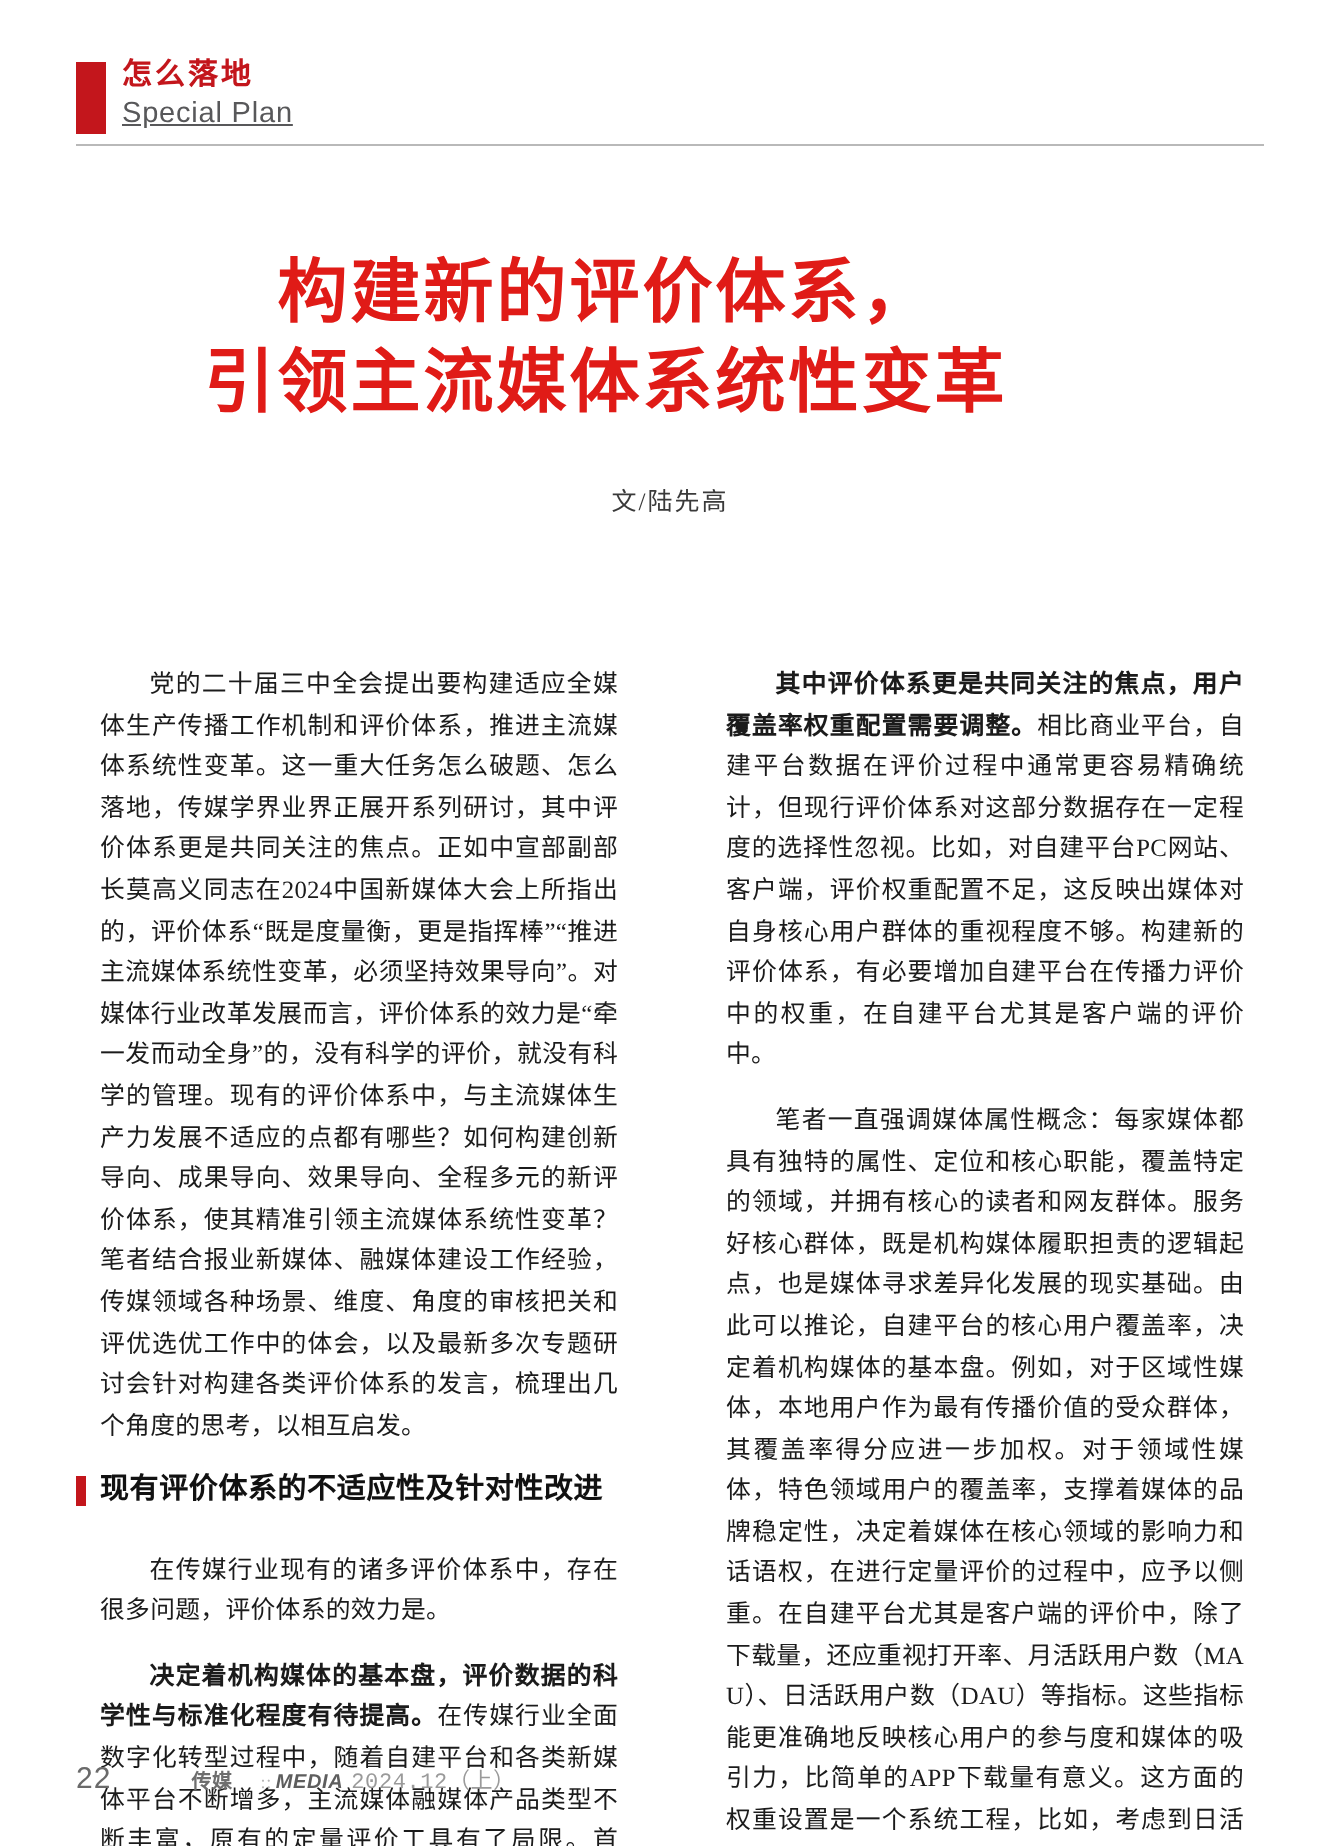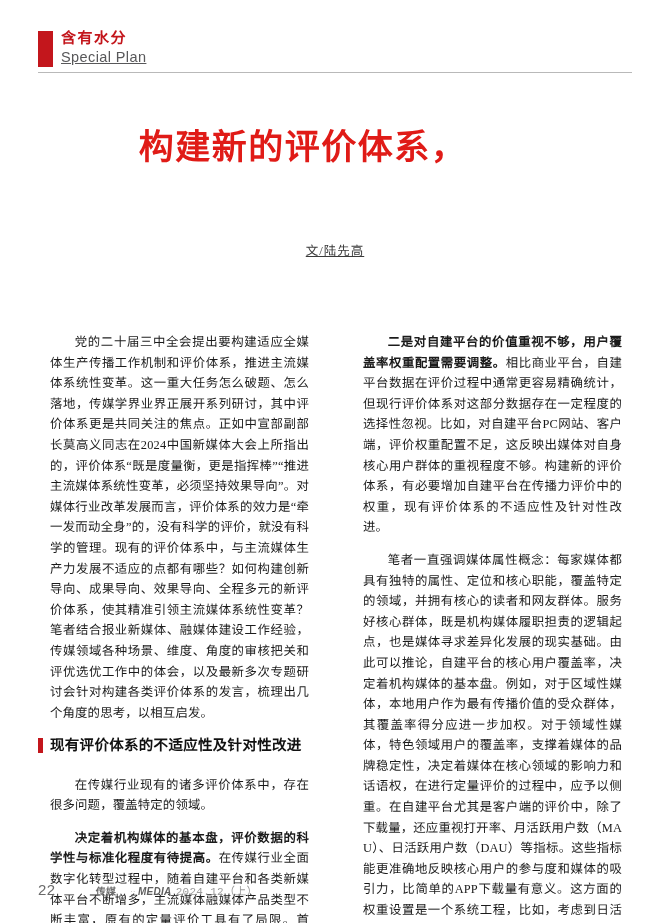--- a/index.html
+++ b/index.html
@@ -83,21 +83,20 @@
   .byline {
     position: absolute;
     left: 0;
     top: 240px;
     width: 670px;
     text-align: center;
     font-family: "Liberation Serif", "DejaVu Serif", serif;
     font-size: 12.5px;
     color: #3a3a3a;
     letter-spacing: 1px;
-    text-decoration: underline;
   }
 
   
   .columns {
     position: absolute;
     left: 38px;
     top: 320px;
     width: 596px;
     height: 545px;
     display: flex;
@@ -196,47 +195,48 @@
   }
 </style>
 </head>
 <body>
 
 <div class="page">
 
   <div class="masthead">
     <div class="masthead-bar"></div>
     <div class="masthead-text">
-      <div class="masthead-cn">含有水分</div>
+      <div class="masthead-cn">怎么落地</div>
       <div class="masthead-en">Special Plan</div>
     </div>
   </div>
   <div class="header-rule"></div>
 
   <div class="title-block">
     <div class="title-line">构建新的评价体系，</div>
+    <div class="title-line">引领主流媒体系统性变革</div>
   </div>
   <div class="byline">文/陆先高</div>
 
   <div class="columns">
 
     <div class="col">
       <p>党的二十届三中全会提出要构建适应全媒体生产传播工作机制和评价体系，推进主流媒体系统性变革。这一重大任务怎么破题、怎么落地，传媒学界业界正展开系列研讨，其中评价体系更是共同关注的焦点。正如中宣部副部长莫高义同志在2024中国新媒体大会上所指出的，评价体系“既是度量衡，更是指挥棒”“推进主流媒体系统性变革，必须坚持效果导向”。对媒体行业改革发展而言，评价体系的效力是“牵一发而动全身”的，没有科学的评价，就没有科学的管理。现有的评价体系中，与主流媒体生产力发展不适应的点都有哪些？如何构建创新导向、成果导向、效果导向、全程多元的新评价体系，使其精准引领主流媒体系统性变革？笔者结合报业新媒体、融媒体建设工作经验，传媒领域各种场景、维度、角度的审核把关和评优选优工作中的体会，以及最新多次专题研讨会针对构建各类评价体系的发言，梳理出几个角度的思考，以相互启发。</p>
 
       <div class="section-heading">
         <span class="section-bar"></span>
         <span class="section-title">现有评价体系的不适应性及针对性改进</span>
       </div>
 
-      <p>在传媒行业现有的诸多评价体系中，存在很多问题，覆盖特定的领域。</p>
+      <p>在传媒行业现有的诸多评价体系中，存在很多问题，评价体系的效力是。</p>
       <p><span class="lead">决定着机构媒体的基本盘，评价数据的科学性与标准化程度有待提高。</span><span>在传媒行业全面数字化转型过程中，随着自建平台和各类新媒体平台不断增多，主流媒体融媒体产品类型不断丰富，原有的定量评价工具有了局限。首先，最直观的问题是数据科学性不足，含有水分。例如，新闻网站的覆盖人数、媒体客户端的下载量，“两微”的粉丝量和阅读量等指标，有的真实性和准确度难以得到充分验证。其次，跨平台数据比较与传播效果评估难以实现“标准化”。各社交媒体平台都有自己独特的数据逻辑和流量机制，例如，微信公众号的阅读量与抖音、快手、小红书等平台的指标难以直接比对。若仅凭新媒体账号的传播量数据来简单评定传播效</span></p>
     </div>
 
     <div class="col">
-      <p><span class="lead">二是对自建平台的价值重视不够，用户覆盖率权重配置需要调整。</span><span>相比商业平台，自建平台数据在评价过程中通常更容易精确统计，但现行评价体系对这部分数据存在一定程度的选择性忽视。比如，对自建平台PC网站、客户端，评价权重配置不足，这反映出媒体对自身核心用户群体的重视程度不够。构建新的评价体系，有必要增加自建平台在传播力评价中的权重，现有评价体系的不适应性及针对性改进。</span></p>
+      <p><span class="lead">其中评价体系更是共同关注的焦点，用户覆盖率权重配置需要调整。</span><span>相比商业平台，自建平台数据在评价过程中通常更容易精确统计，但现行评价体系对这部分数据存在一定程度的选择性忽视。比如，对自建平台PC网站、客户端，评价权重配置不足，这反映出媒体对自身核心用户群体的重视程度不够。构建新的评价体系，有必要增加自建平台在传播力评价中的权重，在自建平台尤其是客户端的评价中。</span></p>
       <p>笔者一直强调媒体属性概念：每家媒体都具有独特的属性、定位和核心职能，覆盖特定的领域，并拥有核心的读者和网友群体。服务好核心群体，既是机构媒体履职担责的逻辑起点，也是媒体寻求差异化发展的现实基础。由此可以推论，自建平台的核心用户覆盖率，决定着机构媒体的基本盘。例如，对于区域性媒体，本地用户作为最有传播价值的受众群体，其覆盖率得分应进一步加权。对于领域性媒体，特色领域用户的覆盖率，支撑着媒体的品牌稳定性，决定着媒体在核心领域的影响力和话语权，在进行定量评价的过程中，应予以侧重。在自建平台尤其是客户端的评价中，除了下载量，还应重视打开率、月活跃用户数（MAU）、日活跃用户数（DAU）等指标。这些指标能更准确地反映核心用户的参与度和媒体的吸引力，比简单的APP下载量有意义。这方面的权重设置是一个系统工程，比如，考虑到日活率容易受偶发单品传播峰值的影响，月活数据其实更具稳定性。</p>
       <p><span class="lead">三是短期考核手段对长期效果评估支撑力不足，需进一步处理好“大流量”与“高质量”的关系。</span></p>
     </div>
 
   </div>
 
   <div class="footer">
     <span class="folio">22</span>
     <span class="footer-info">
       <span class="footer-cn">传媒</span>

